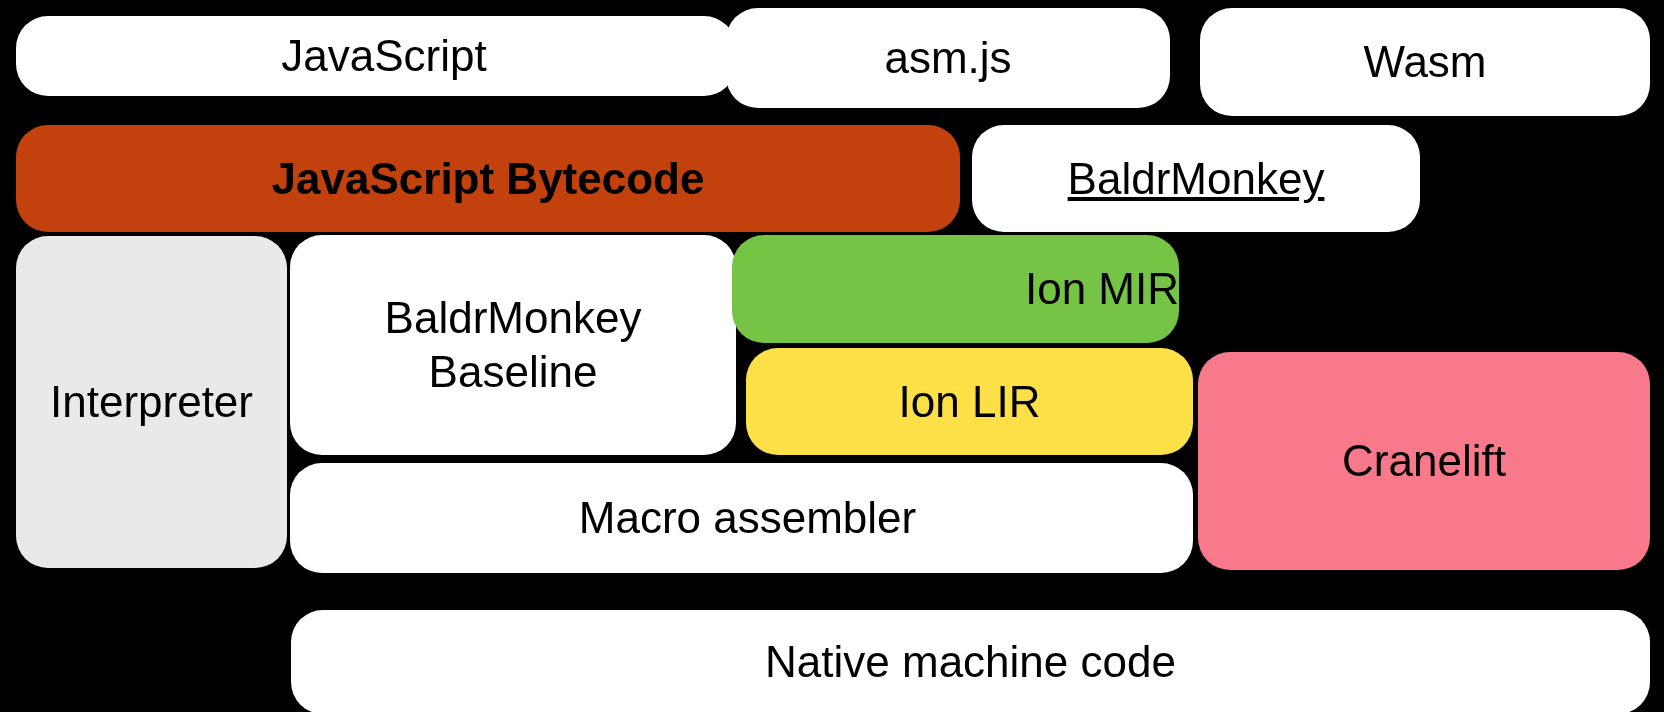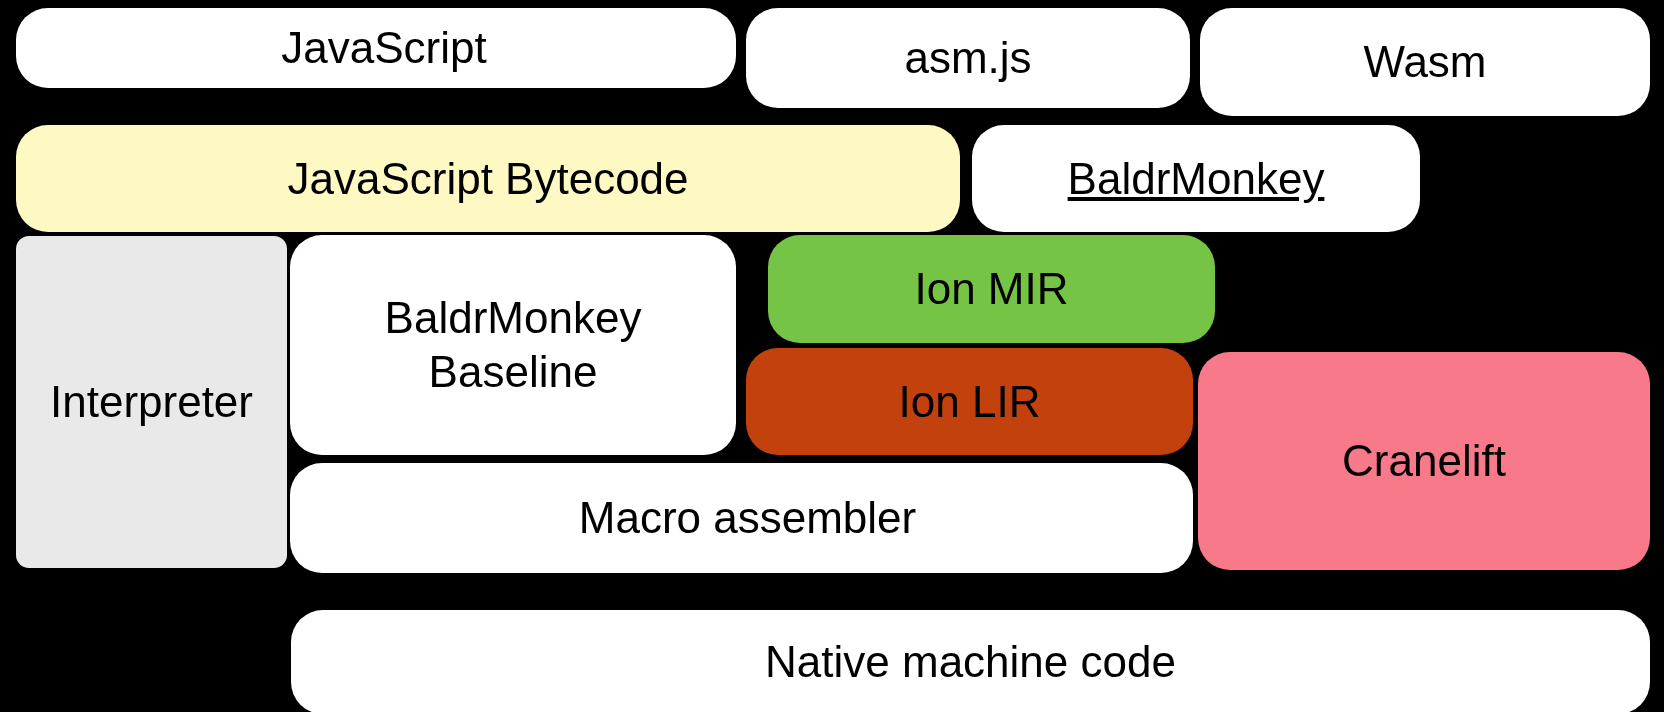--- a/index.html
+++ b/index.html
@@ -29,28 +29,28 @@
     color: #000000;
     text-align: center;
     white-space: nowrap;
   }
   
   #n-baseline .label {
     white-space: normal;
     max-width: 300px;
   }
   
-  #n-javascript     { left: 16px;   top: 8px;   width: 720px;  height: 80px; padding-left: 16px; }
-  #n-asmjs          { left: 746px;  top: 8px;   width: 444px;  height: 100px; justify-content: center; }
+  #n-javascript     { left: 16px;   top: 16px;   width: 720px;  height: 80px; padding-left: 16px; }
+  #n-asmjs          { left: 726px;  top: 8px;   width: 444px;  height: 100px; justify-content: center; }
   #n-wasm           { left: 1200px; top: 8px;   width: 450px;  height: 108px; }
   #n-bytecode       { left: 16px;   top: 125px; width: 944px;  height: 107px; }
   #n-baldrmonkey    { left: 972px;  top: 125px; width: 448px;  height: 107px; }
-  #n-interpreter    { left: 16px;   top: 236px; width: 271px;  height: 332px; border-radius: 13px; }
+  #n-interpreter    { left: 16px;   top: 236px; width: 271px;  height: 332px; }
   #n-baseline       { left: 290px;  top: 235px; width: 446px;  height: 220px; }
-  #n-ionmir         { left: 768px;  top: 235px; width: 447px;  height: 108px; }
+  #n-ionmir         { left: 732px;  top: 235px; width: 447px;  height: 108px; justify-content: flex-end; }
   #n-ionlir         { left: 746px;  top: 348px; width: 447px;  height: 107px; }
   #n-cranelift      { left: 1198px; top: 352px; width: 452px;  height: 218px; }
   #n-macroassembler { left: 290px;  top: 463px; width: 903px;  height: 110px; }
   #n-nativecode     { left: 291px;  top: 578px; width: 1359px; height: 104px; margin-top: 32px; }
 </style>
 </head>
 <body>
 
 <div class="canvas">
 
@@ -59,41 +59,41 @@
   </div>
 
   <div class="node" id="n-asmjs" style="background: rgb(255, 255, 255);">
     <span class="label">asm.js</span>
   </div>
 
   <div class="node" id="n-wasm" style="background: rgb(255, 255, 255);">
     <span class="label">Wasm</span>
   </div>
 
-  <div class="node" id="n-bytecode" style="background: #fef9c3;">
+  <div class="node" id="n-bytecode" style="background: #c2410c; font-weight: bold;">
     <span class="label">JavaScript Bytecode</span>
   </div>
 
   <div class="node" id="n-baldrmonkey" style="background: rgb(255, 255, 255); text-decoration: underline;">
     <span class="label">BaldrMonkey</span>
   </div>
 
   <div class="node" id="n-interpreter" style="background: rgb(233, 233, 233);">
     <span class="label">Interpreter</span>
   </div>
 
   <div class="node" id="n-baseline" style="background: rgb(255, 255, 255);">
     <span class="label">BaldrMonkey Baseline</span>
   </div>
 
   <div class="node" id="n-ionmir" style="background: rgb(118, 196, 69);">
     <span class="label">Ion MIR</span>
   </div>
 
-  <div class="node" id="n-ionlir" style="background: #c2410c; align-items: center;">
+  <div class="node" id="n-ionlir" style="background: #fde047; align-items: center;">
     <span class="label">Ion LIR</span>
   </div>
 
   <div class="node" id="n-cranelift" style="background: rgb(247, 121, 138);">
     <span class="label">Cranelift</span>
   </div>
 
   <div class="node" id="n-macroassembler" style="background: rgb(255, 255, 255); padding-left: 12px;">
     <span class="label">Macro assembler</span>
   </div>

